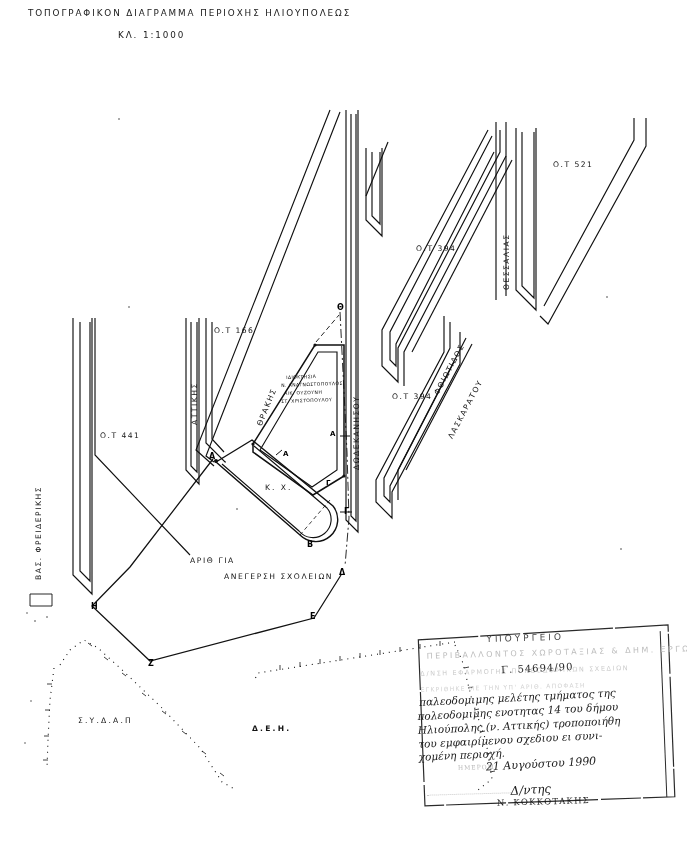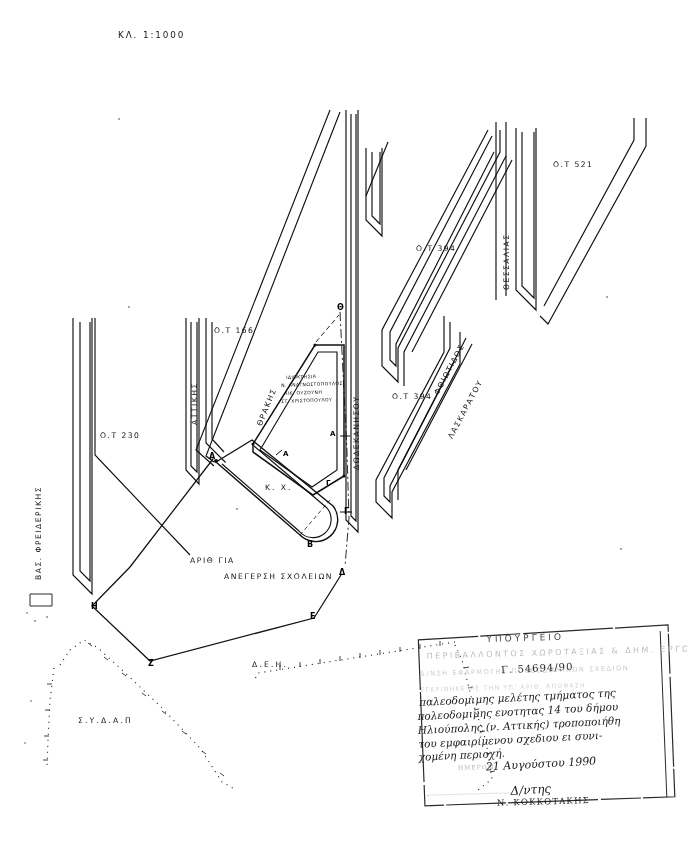--- a/index.html
+++ b/index.html
@@ -173,20 +173,21 @@
     position: absolute;
     background: #9a9a9a;
     border-radius: 50%;
   }
 </style>
 </head>
 <body>
 
 <div id="sheet">
 
+  <div class="ttl" id="title-main">ΤΟΠΟΓΡΑΦΙΚΟΝ  ΔΙΑΓΡΑΜΜΑ  ΠΕΡΙΟΧΗΣ  ΗΛΙΟΥΠΟΛΕΩΣ</div>
   <div class="ttl" id="title-scale">ΚΛ. 1:1000</div>
 
   <svg id="map-svg" viewBox="0 0 687 850">
     <g fill="none" stroke="#111111" stroke-width="1.15" stroke-linejoin="miter" stroke-linecap="butt">
 
       <path d="M 73,318 L 73,575 L 92,594 L 92,318"></path>
       <path d="M 80,322 L 80,571 L 90,581 L 90,322"></path>
 
       <path d="M 95,318 L 95,455 L 190,555"></path>
 
@@ -265,21 +266,21 @@
       </g>
 
       <g stroke-width="1.0">
         <path d="M 340,436 l 10,0"></path>
         <path d="M 340,512 l 12,0"></path>
         <path d="M 276,455 l 6,-5"></path>
       </g>
     </g>
   </svg>
 
-  <div class="maplabel" style="left:100px; top:431px;">Ο.Τ 230</div>
+  <div class="maplabel" style="left:100px; top:431px;">Ο.Τ 441</div>
   <div class="maplabel" style="left:214px; top:326px;">Ο.Τ 166</div>
   <div class="maplabel" style="left:416px; top:244px;">Ο.Τ 394</div>
   <div class="maplabel" style="left:392px; top:392px;">Ο.Τ 394</div>
   <div class="maplabel" style="left:553px; top:160px;">Ο.Τ 521</div>
 
   <div class="maplabel vert-up" style="left:34px; top:580px;">ΒΑΣ. ΦΡΕΙΔΕΡΙΚΗΣ</div>
 
   <div class="maplabel vert-up" style="left:190px; top:425px;">ΑΤΤΙΚΗΣ</div>
 
   <div class="maplabel rot-diag" style="left:255px; top:424px; transform:rotate(-68deg);">ΘΡΑΚΗΣ</div>
@@ -295,21 +296,21 @@
   <div class="parcel-owner" style="left:286px; top:375px;">ΙΔΙΟΚΤΗΣΙΑ</div>
   <div class="parcel-owner" style="left:281px; top:383px;">Ν. ΑΝΑΓΝΩΣΤΟΠΟΥΛΟΣ</div>
   <div class="parcel-owner" style="left:284px; top:391px;">ΑΙΚ. ΟΥΖΟΥΝΗ</div>
   <div class="parcel-owner" style="left:281px; top:399px;">ΣΤ. ΧΡΙΣΤΟΠΟΥΛΟΥ</div>
 
   <div class="maplabel" style="left:265px; top:483px; letter-spacing:2px;">Κ. Χ.</div>
 
   <div class="area-label" style="left:190px; top:556px;">ΑΡΙΘ ΓΙΑ</div>
   <div class="area-label" style="left:178px; top:572px;margin-left:46px;">ΑΝΕΓΕΡΣΗ ΣΧΟΛΕΙΩΝ</div>
 
-  <div class="maplabel" style="left:252px; top:660px; letter-spacing:2.2px;">Δ.Ε.Η.</div>
+  <div class="maplabel" style="left:252px; top:724px; letter-spacing:2.2px;font-weight:bold;">Δ.Ε.Η.</div>
 
   <div class="maplabel" style="left:78px; top:716px; letter-spacing:2.2px;">Σ.Υ.Δ.Α.Π</div>
 
   <div class="vertex" style="left:209px; top:452px;">Α</div>
   <div class="vertex" style="left:307px; top:540px;">Β</div>
   <div class="vertex" style="left:344px; top:507px;">Γ</div>
   <div class="vertex" style="left:339px; top:568px;">Δ</div>
   <div class="vertex" style="left:310px; top:612px;">Ε</div>
   <div class="vertex" style="left:148px; top:659px;">Ζ</div>
   <div class="vertex" style="left:91px; top:602px;">Η</div>

